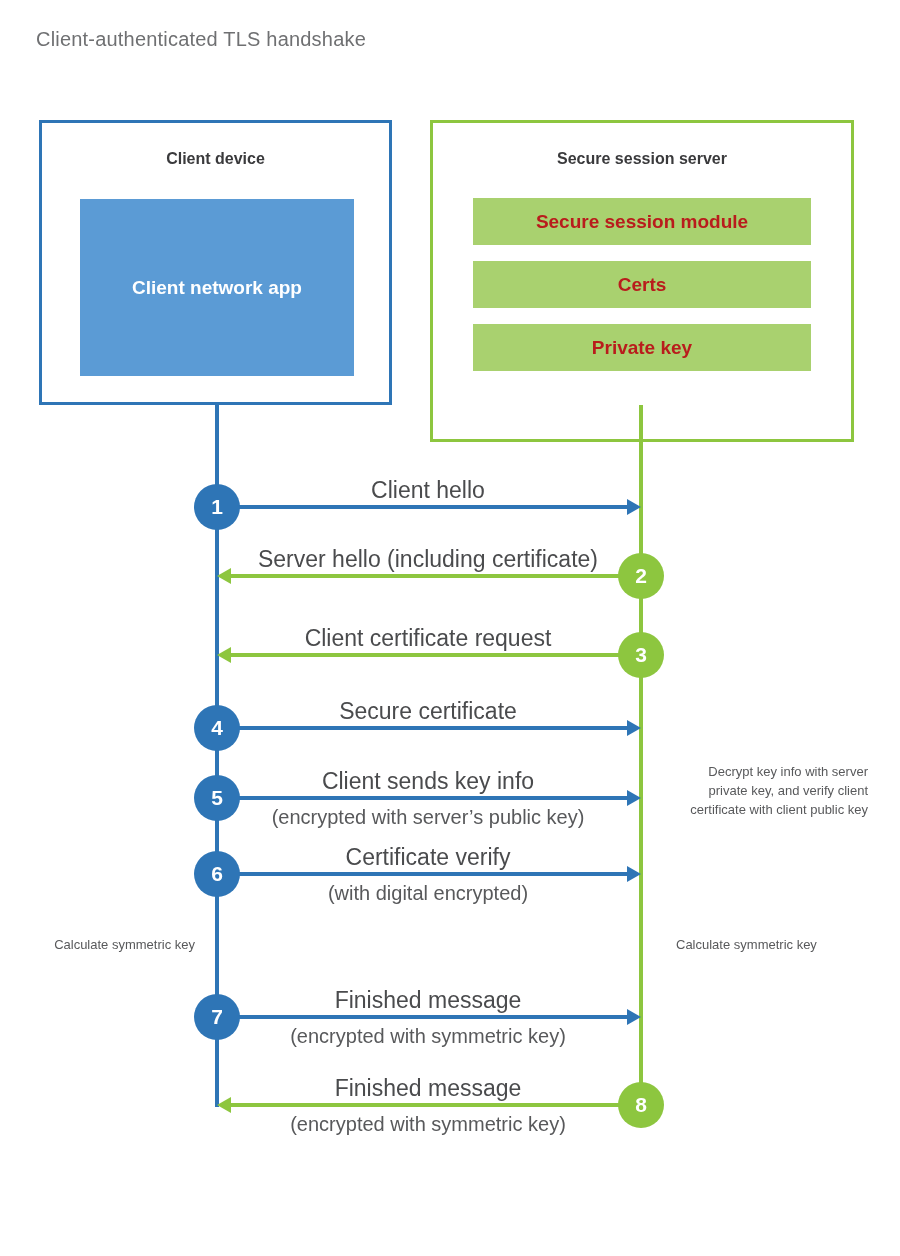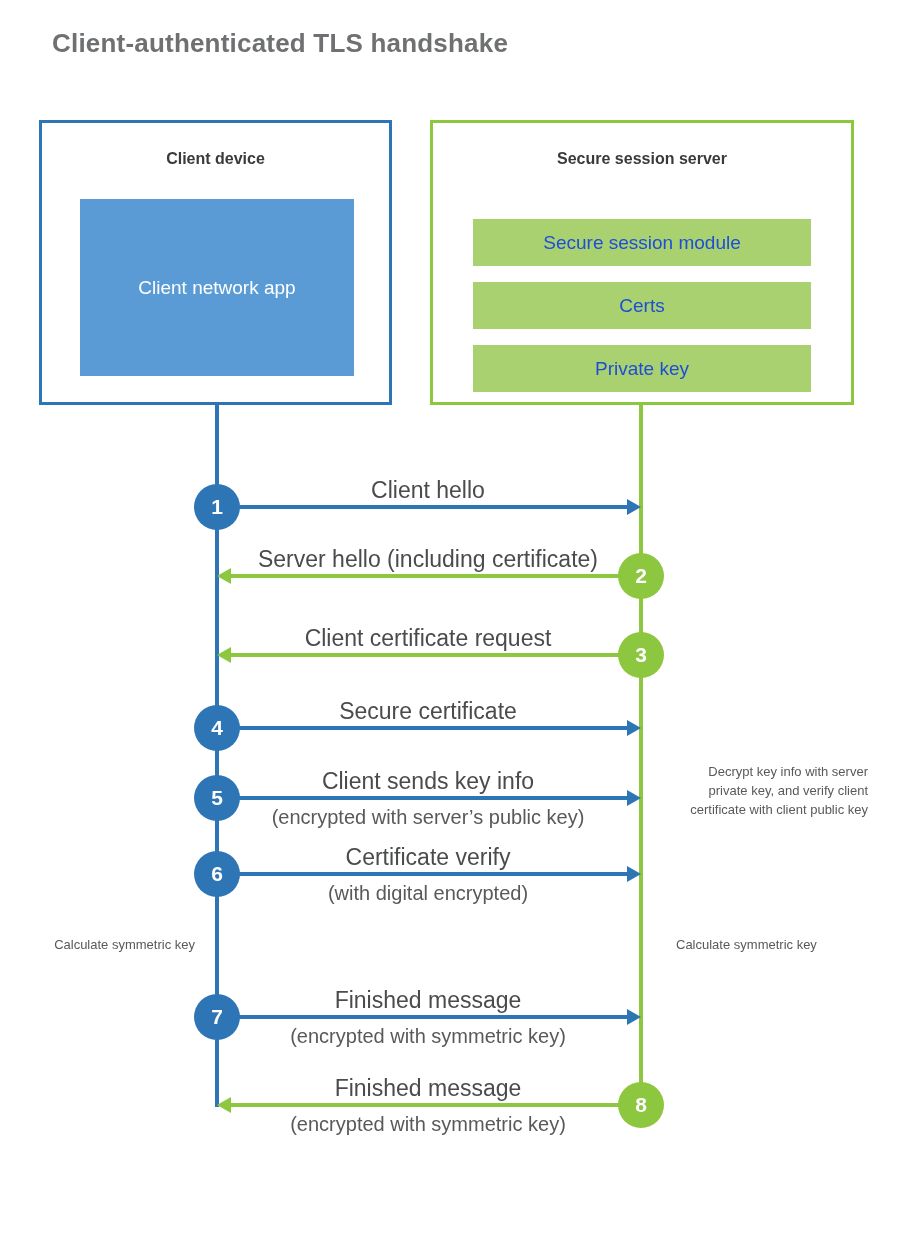--- a/index.html
+++ b/index.html
@@ -18,24 +18,24 @@
   .stage {
     position: absolute;
     left: 0; top: 0;
     width: 900px;
     height: 1256px;
   }
 
   
   #page-title {
     position: absolute;
-    left: 52px;
+    left: 36px;
     top: 28px;
-    font-size: 26px;
-    font-weight: 700;
+    font-size: 20px;
+    font-weight: 400;
     color: #6f7072;
     letter-spacing: 0.2px;
     white-space: nowrap;
   }
 
   
   .party-box {
     position: absolute;
     background: #ffffff;
     box-sizing: border-box;
@@ -44,21 +44,21 @@
     left: 39px;
     top: 120px;
     width: 353px;
     height: 285px;
     border: 3px solid #2e75b6;
   }
   #server-box {
     left: 430px;
     top: 120px;
     width: 424px;
-    height: 285px;
+    height: 322px;
     border: 3px solid #8dc63f;
     padding-left: 28px;
   }
   .party-title {
     position: absolute;
     left: 0;
     right: 0;
     top: 27px;
     text-align: center;
     font-size: 16px;
@@ -72,35 +72,34 @@
     width: 274px;
     height: 177px;
     background: #5b9bd5;
     display: flex;
     align-items: center;
     justify-content: center;
     text-align: center;
     color: #ffffff;
     font-size: 19px;
     line-height: 1.35;
-    font-weight: 400;
+    font-weight: 700;
   }
   .server-bar {
     position: absolute;
     left: 40px;
     width: 338px;
     height: 47px;
     background: #a9d16f;
     display: flex;
     align-items: center;
     justify-content: center;
-    color: #1d4ed8;
+    color: #b91c1c;
     font-size: 19px;
-    font-weight: 400;
-    margin-top: 21px;
+    font-weight: 700;
   }
   #server-bar-0 { top: 75px; }
   #server-bar-1 { top: 138px; }
   #server-bar-2 { top: 201px; }
 
   
   .lifeline {
     position: absolute;
     width: 4px;
   }

